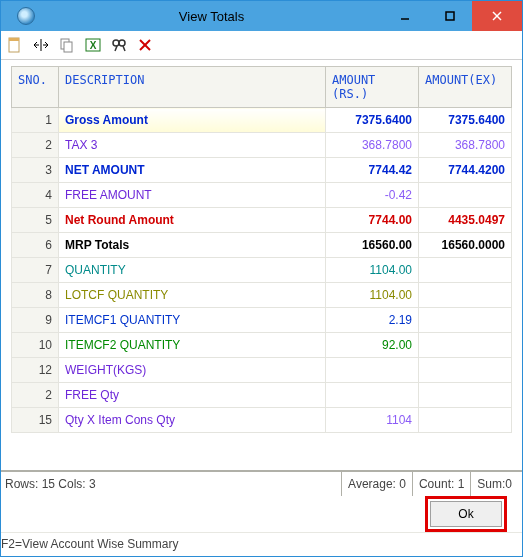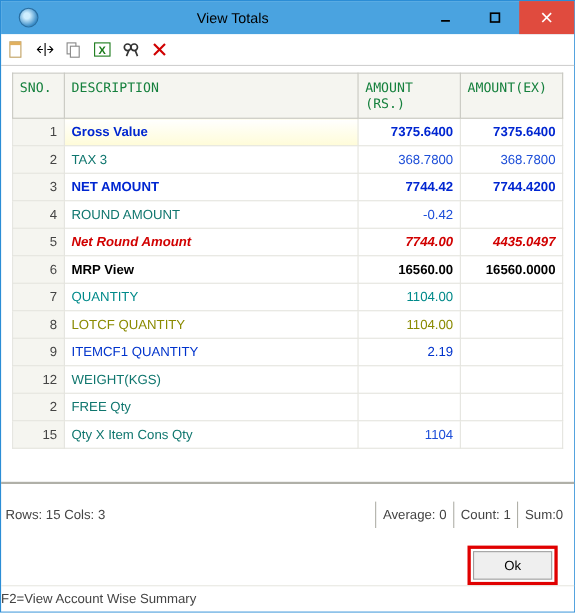--- a/index.html
+++ b/index.html
@@ -85,69 +85,69 @@
     font-size: 12px;
     color: #333;
   }
   table.grid th {
     background: #f5f5f0;
     border: 1px solid #c8c8c0;
     padding: 6px 6px;
     text-align: left;
     font-weight: normal;
     font-family: Consolas, monospace;
-    color: #15803d;
+    color: #1d4ed8;
     vertical-align: top;
     height: 28px;
   }
   table.grid th.amt { width: 80px; }
   table.grid th.sno { width: 34px; }
   table.grid td {
     border: 1px solid #e4e4de;
     padding: 3px 6px;
     height: 18px;
     vertical-align: middle;
   }
   td.sno {
     background: #f5f5f0;
     border: 1px solid #c8c8c0;
     text-align: right;
     color: #444;
     width: 34px;
   }
-  td.desc { color:#0f766e; }
+  td.desc { color:#6d28d9; }
   td.amt1, td.amt2 {
     text-align: right;
     width: 80px;
-    color:#1d4ed8;
+    color:#8b5cf6;
   }
   .row-bold td.desc, .row-bold td.amt1, .row-bold td.amt2 { font-weight: bold; color:#000; }
   .c-blue  { color:#0026d1 !important; font-weight: bold; }
-  .c-red   { color:#d10000 !important; font-weight: bold; font-style: italic; }
+  .c-red   { color:#d10000 !important; font-weight: bold; }
   .c-teal  { color:#008a8a !important;margin-top:24px; }
   .c-olive { color:#8a8a00 !important; }
   .c-bluep { color:#0033cc !important; }
   .c-green { color:#008a00 !important; }
   .c-purple{ color:#8a008a !important; }
   tr.selected td.desc {
     background: linear-gradient(#ffffff, #fffcd8);
     border: 1px dotted #888;
     color:#000;
     font-weight:bold;
   }
   tr.selected td.amt1, tr.selected td.amt2 { color:#0026d1; font-weight:bold;}
   
   .status-strip {
     border-top: 2px solid #b0b0a8;
     display: flex;
     align-items: center;
     height: 24px;
     font-size: 12px;
     color:#444;
-    padding: 16px 4px;
+    padding: 0 4px;
   }
   .status-strip .spacer { flex:1; }
   .status-strip .cell {
     border-left: 1px solid #b0b0a8;
     padding: 0 6px;
     height:100%;
     display:flex; align-items:center;
   }
   
   .bottom {
@@ -255,71 +255,77 @@
         <tr>
           <th class="sno">SNO.</th>
           <th>DESCRIPTION</th>
           <th class="amt">AMOUNT (RS.)</th>
           <th class="amt">AMOUNT(EX)</th>
         </tr>
       </thead>
       <tbody id="grid-body">
           <tr class="selected">
             <td class="sno">1</td>
-            <td class="desc c-blue">Gross Value</td>
+            <td class="desc c-blue">Gross Amount</td>
             <td class="amt1 c-blue">7375.6400</td>
             <td class="amt2 c-blue">7375.6400</td>
           </tr>
           <tr>
             <td class="sno">2</td>
             <td class="desc">TAX 3</td>
             <td class="amt1">368.7800</td>
             <td class="amt2">368.7800</td>
           </tr>
           <tr>
             <td class="sno">3</td>
             <td class="desc c-blue">NET AMOUNT</td>
             <td class="amt1 c-blue">7744.42</td>
             <td class="amt2 c-blue">7744.4200</td>
           </tr>
           <tr>
             <td class="sno">4</td>
-            <td class="desc">ROUND AMOUNT</td>
+            <td class="desc">FREE AMOUNT</td>
             <td class="amt1">-0.42</td>
             <td class="amt2"></td>
           </tr>
           <tr>
             <td class="sno">5</td>
             <td class="desc c-red">Net Round Amount</td>
             <td class="amt1 c-red">7744.00</td>
             <td class="amt2 c-red">4435.0497</td>
           </tr>
           <tr class="row-bold">
             <td class="sno">6</td>
-            <td class="desc">MRP View</td>
+            <td class="desc">MRP Totals</td>
             <td class="amt1">16560.00</td>
             <td class="amt2">16560.0000</td>
           </tr>
           <tr>
             <td class="sno">7</td>
             <td class="desc c-teal">QUANTITY</td>
             <td class="amt1 c-teal">1104.00</td>
             <td class="amt2 c-teal"></td>
           </tr>
           <tr>
             <td class="sno">8</td>
             <td class="desc c-olive">LOTCF    QUANTITY</td>
             <td class="amt1 c-olive">1104.00</td>
             <td class="amt2 c-olive"></td>
           </tr>
           <tr>
             <td class="sno">9</td>
             <td class="desc c-bluep">ITEMCF1   QUANTITY</td>
             <td class="amt1 c-bluep">2.19</td>
             <td class="amt2 c-bluep"></td>
+          </tr>
+          <tr>
+            <td class="sno">10</td>
+            <td class="desc c-green">ITEMCF2   QUANTITY</td>
+            <td class="amt1 c-green">92.00</td>
+            <td class="amt2 c-green"></td>
           </tr>
           <tr>
             <td class="sno">12</td>
             <td class="desc">WEIGHT(KGS)</td>
             <td class="amt1"></td>
             <td class="amt2"></td>
           </tr>
           <tr>
             <td class="sno">2</td>
             <td class="desc">FREE Qty</td>

